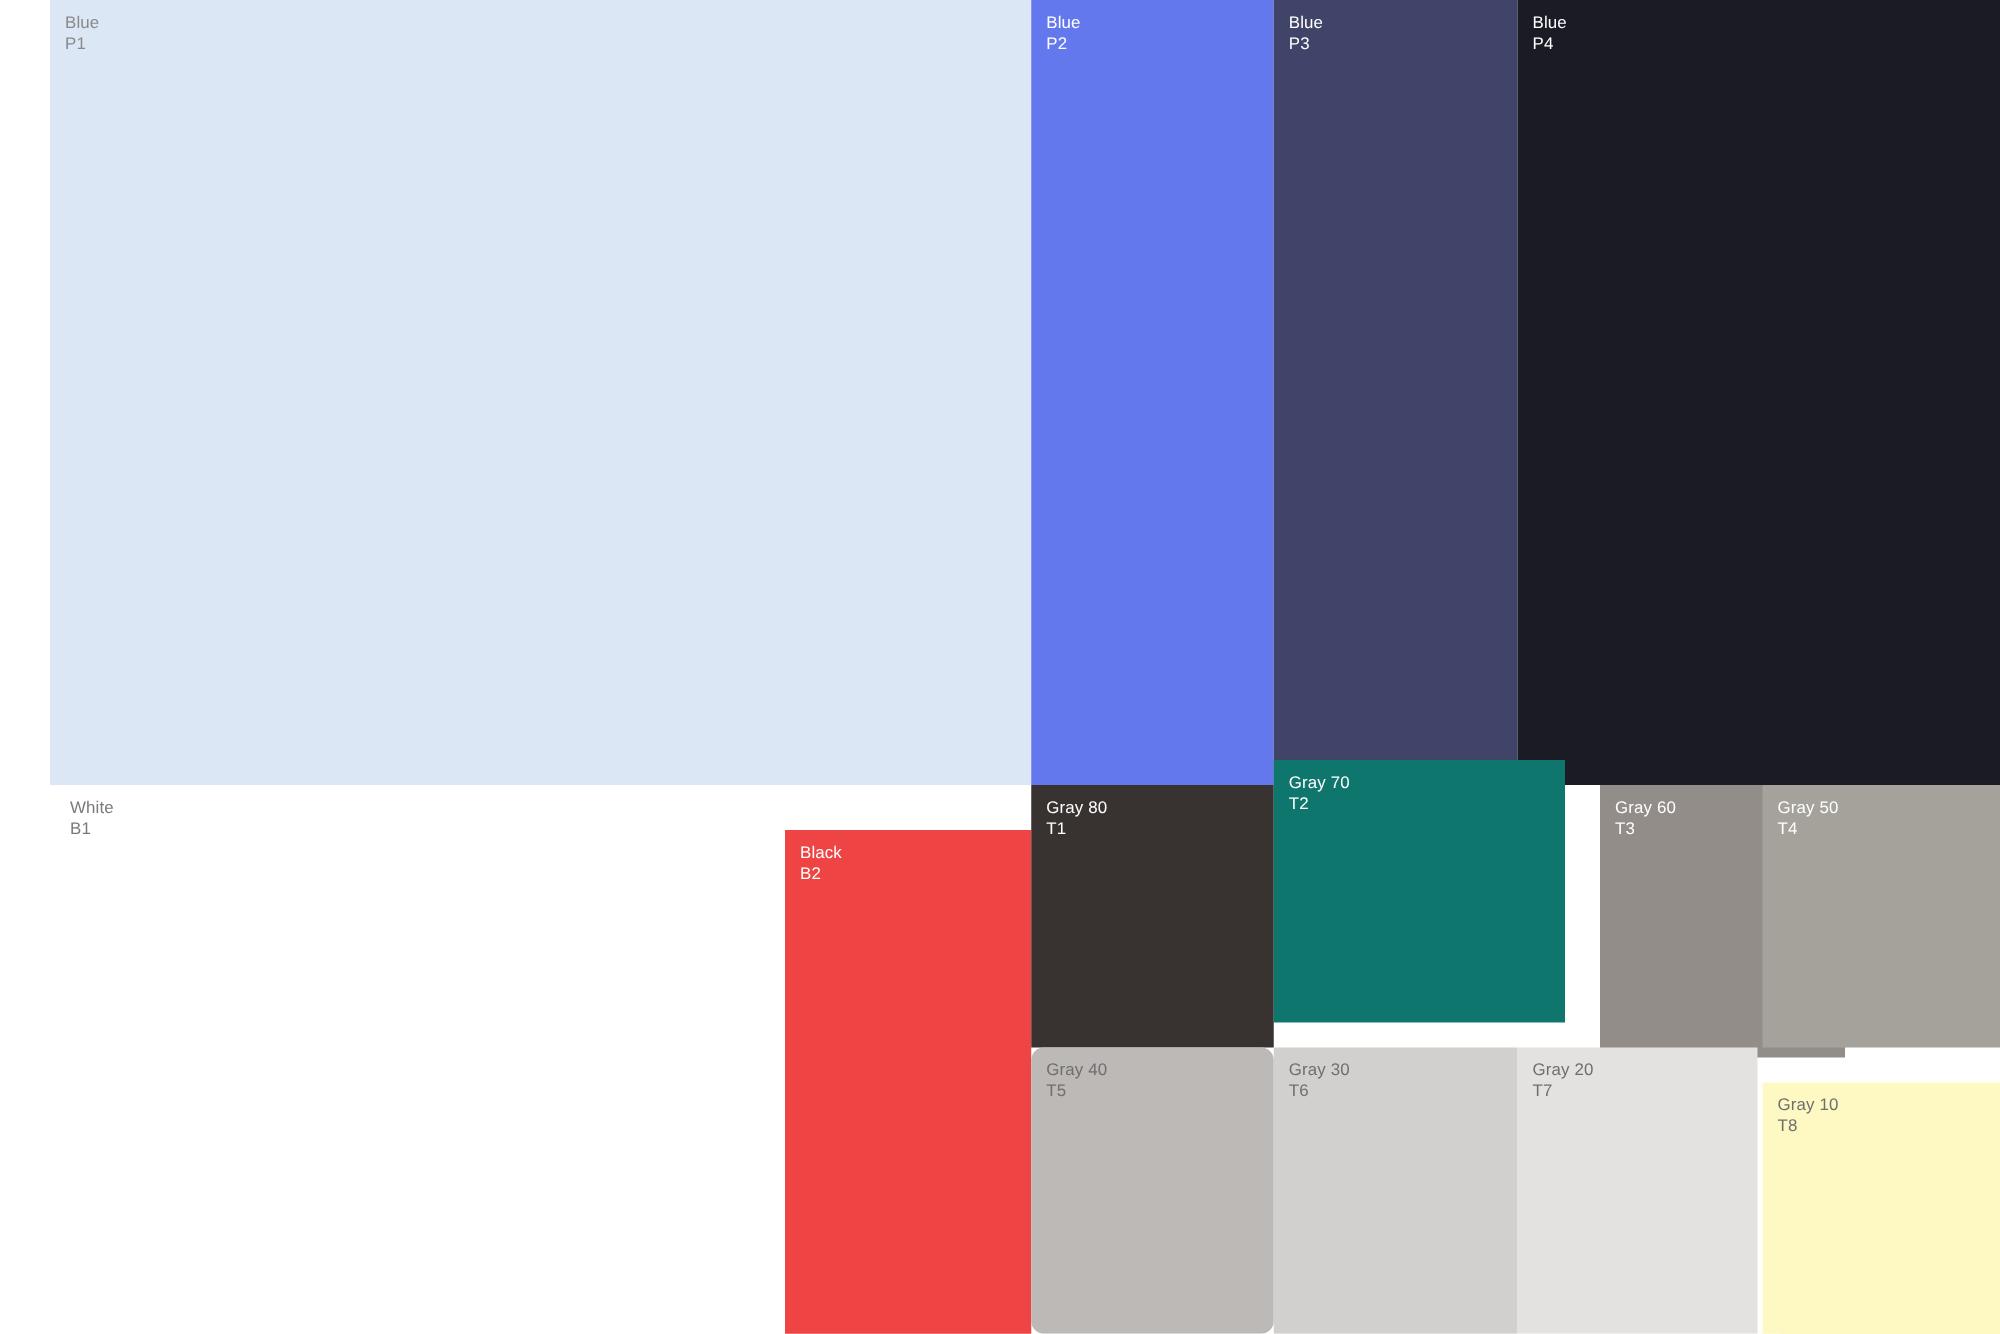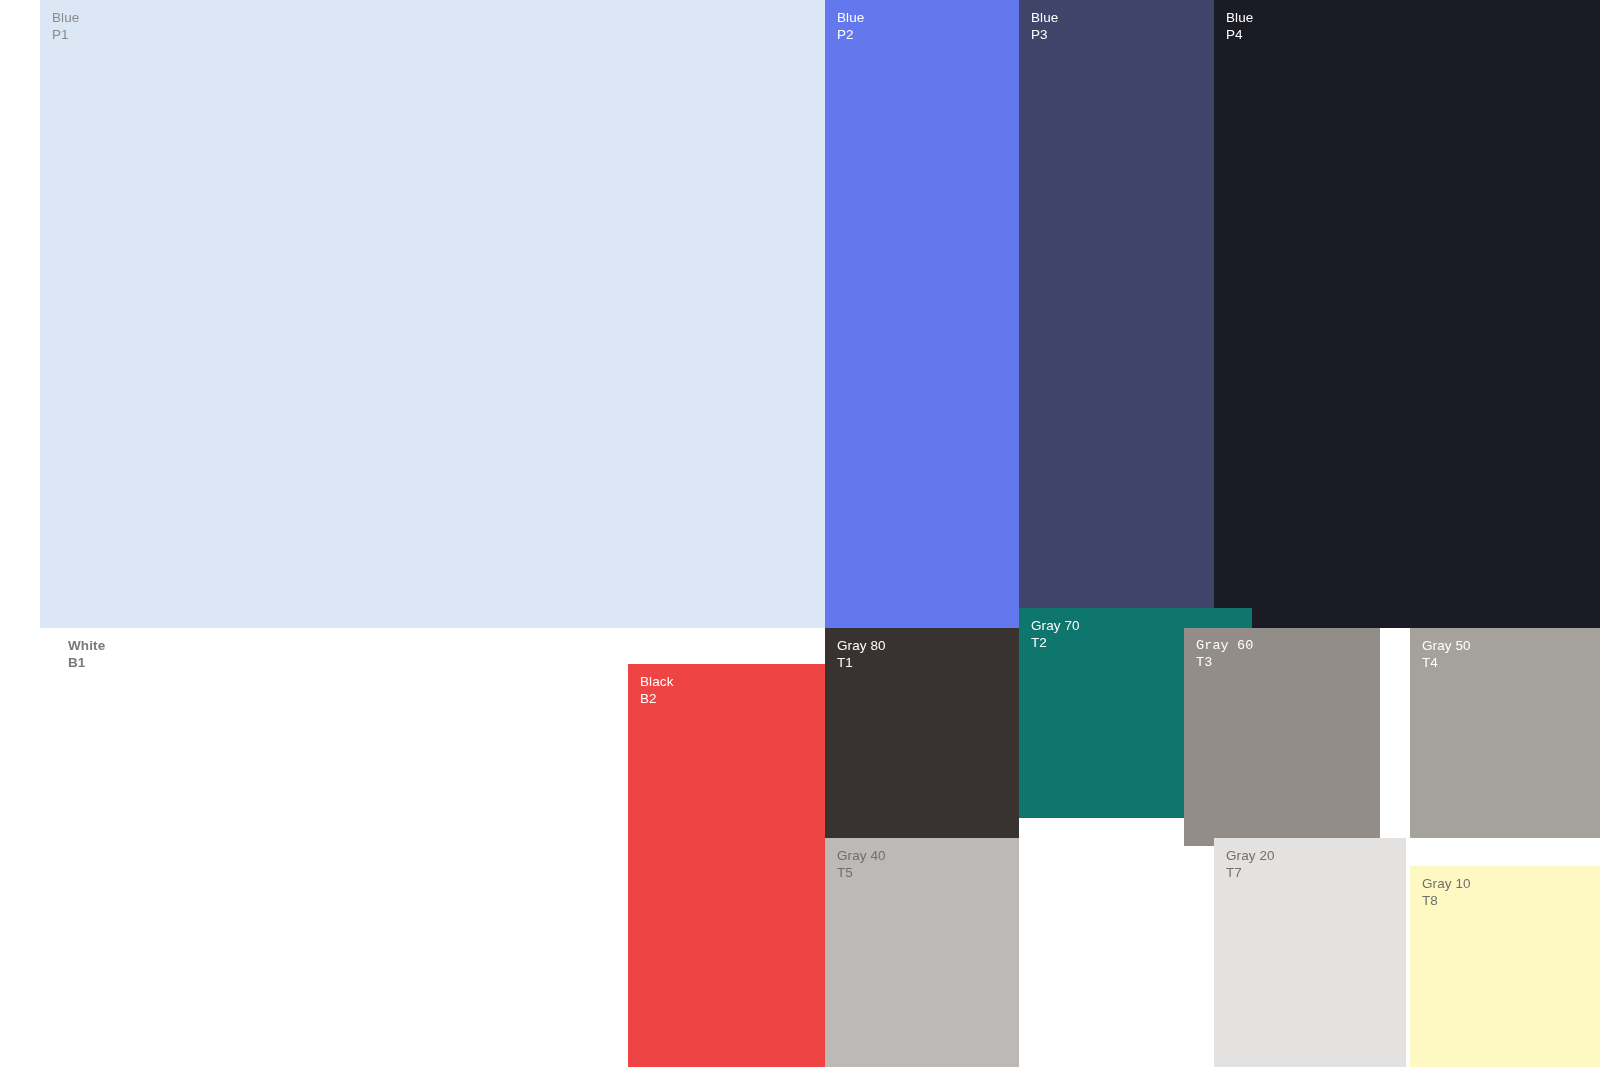--- a/index.html
+++ b/index.html
@@ -65,21 +65,21 @@
         <span class="name">Blue</span>
         <span class="code">P3</span>
       </div>
     </div>
     <div class="swatch" style="left: 1174px; top: 0px; width: 426px; height: 628px; background: rgb(27, 27, 38);">
       <div class="label light-text">
         <span class="name">Blue</span>
         <span class="code">P4</span>
       </div>
     </div>
-    <div class="swatch" style="left: 16px; top: 628px; width: 668px; height: 439px; background: rgb(255, 255, 255); font-weight: bold;">
+    <div class="swatch" style="left: 4px; top: 628px; width: 668px; height: 439px; background: rgb(255, 255, 255);">
       <div class="label gray-text">
         <span class="name">White</span>
         <span class="code">B1</span>
       </div>
     </div>
     <div class="swatch" style="left: 588px; top: 664px; width: 197px; height: 439px; background: #ef4444;">
       <div class="label light-text">
         <span class="name">Black</span>
         <span class="code">B2</span>
       </div>
@@ -89,36 +89,42 @@
         <span class="name">Gray 80</span>
         <span class="code">T1</span>
       </div>
     </div>
     <div class="swatch" style="left: 979px; top: 608px; width: 233px; height: 210px; background: #0f766e;">
       <div class="label light-text">
         <span class="name">Gray 70</span>
         <span class="code">T2</span>
       </div>
     </div>
-    <div class="swatch" style="left: 1144px; top: 628px; width: 196px; height: 218px; background: rgb(146, 141, 136); font-family: Liberation Mono, monospace;">
+    <div class="swatch" style="left: 1240px; top: 628px; width: 196px; height: 218px; background: rgb(146, 141, 136);">
       <div class="label light-text">
         <span class="name">Gray 60</span>
         <span class="code">T3</span>
       </div>
     </div>
     <div class="swatch" style="left: 1370px; top: 628px; width: 250px; height: 210px; background: rgb(165, 161, 155);">
       <div class="label light-text">
         <span class="name">Gray 50</span>
         <span class="code">T4</span>
       </div>
     </div>
-    <div class="swatch" style="left: 785px; top: 838px; width: 194px; height: 229px; background: rgb(188, 185, 182);">
+    <div class="swatch" style="left: 785px; top: 838px; width: 194px; height: 229px; background: rgb(188, 185, 182); border-radius: 10px;">
       <div class="label mid-text">
         <span class="name">Gray 40</span>
         <span class="code">T5</span>
+      </div>
+    </div>
+    <div class="swatch" style="left: 979px; top: 838px; width: 195px; height: 229px; background: rgb(210, 208, 206);">
+      <div class="label mid-text">
+        <span class="name">Gray 30</span>
+        <span class="code">T6</span>
       </div>
     </div>
     <div class="swatch" style="left: 1174px; top: 838px; width: 192px; height: 229px; background: rgb(228, 226, 224);">
       <div class="label mid-text">
         <span class="name">Gray 20</span>
         <span class="code">T7</span>
       </div>
     </div>
     <div class="swatch" style="left: 1370px; top: 866px; width: 230px; height: 229px; background: #fef9c3;">
       <div class="label mid-text">

